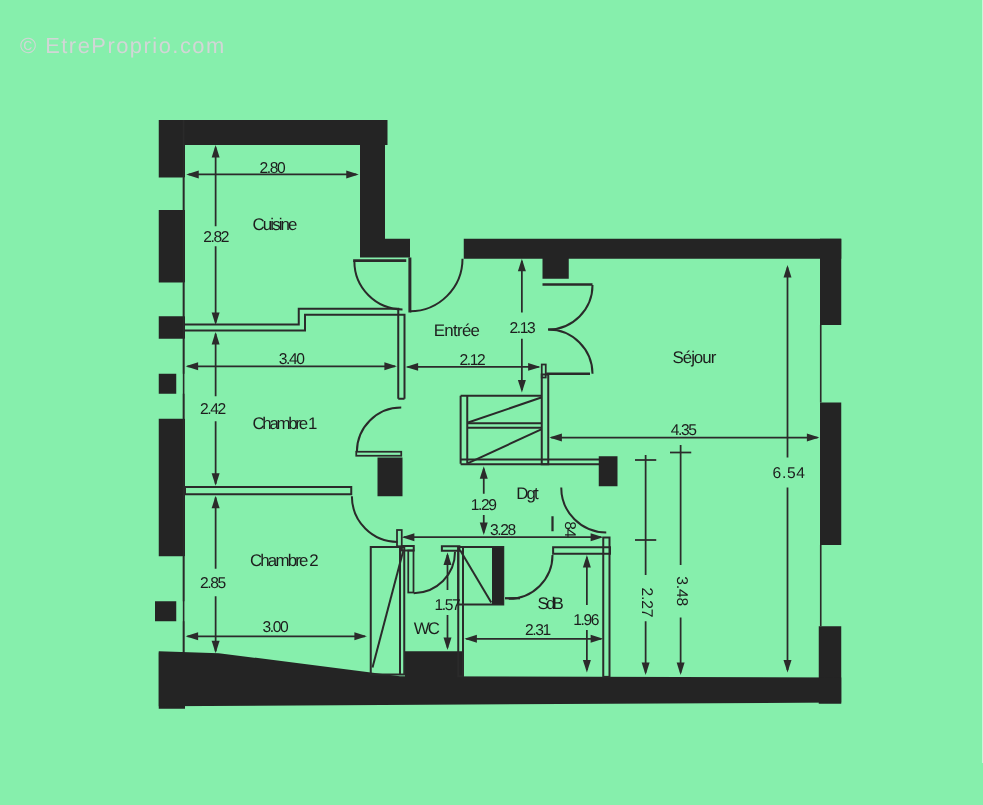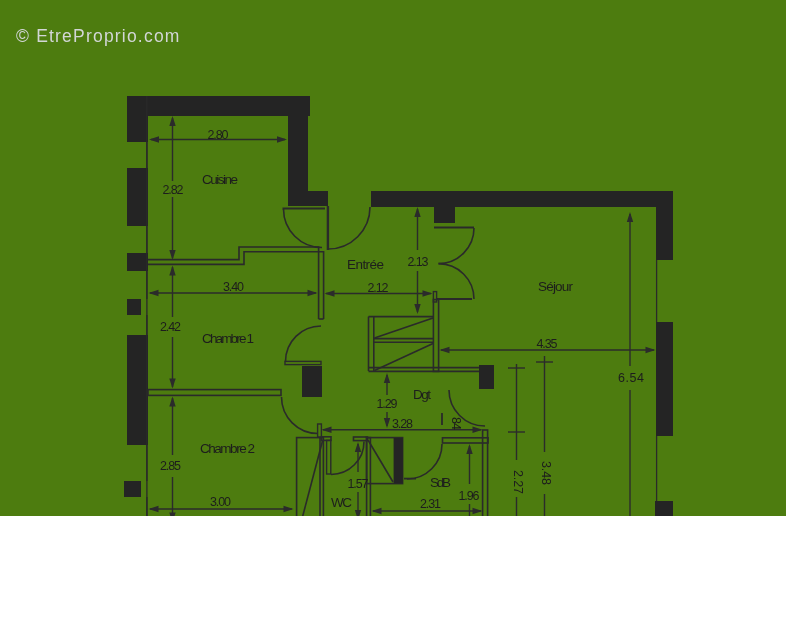--- a/index.html
+++ b/index.html
@@ -1,16 +1,16 @@
 <!DOCTYPE html>
 <html><head>
 <meta charset="utf-8">
 <style>
 html,body{margin:0;padding:0;background:#ffffff;}
-.page{position:relative;width:786px;height:516px;background:#4d7c0f;overflow:hidden;font-family:"Liberation Sans",sans-serif;}
+.page{position:relative;width:786px;height:644px;background:#86efac;overflow:hidden;font-family:"Liberation Sans",sans-serif;}
 text{font-family:"Liberation Sans",sans-serif;fill:#1d1d1d;}
 .dim{font-size:12.5px;}
 .room{font-size:13.5px;}
 </style>
 </head>
 <body>
 <div class="page">
 <svg width="786" height="644" viewBox="0 0 786 644">
 <g fill="none" stroke="none">
 

